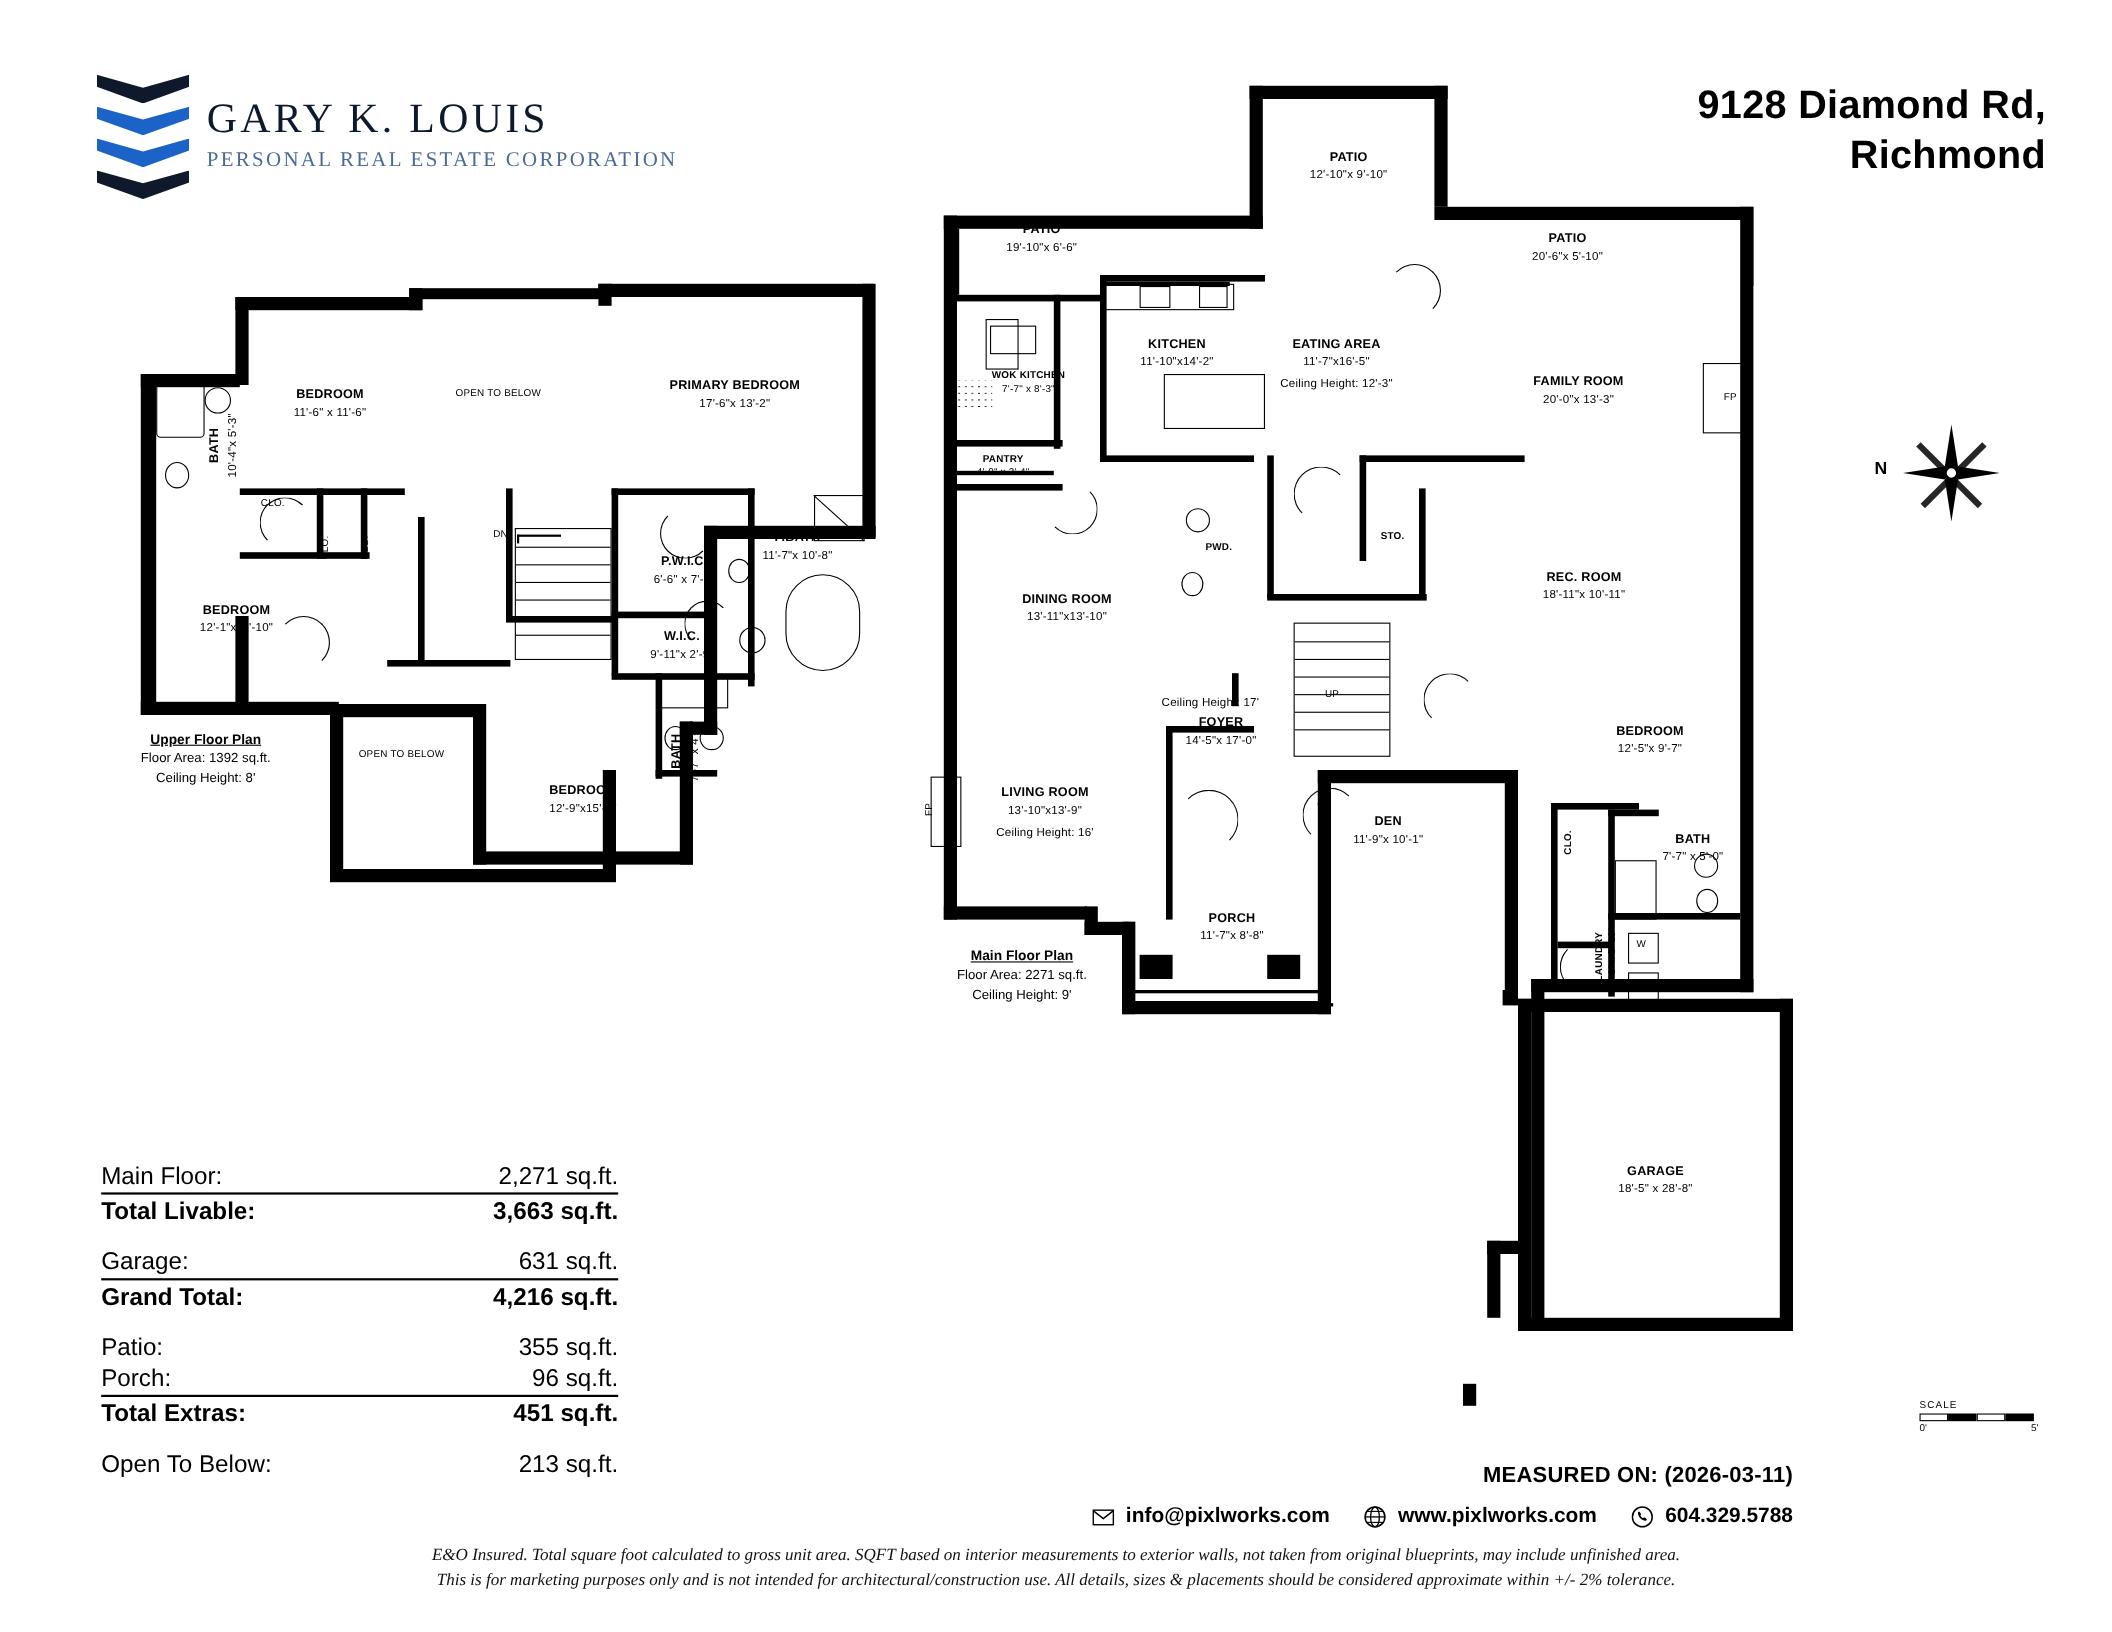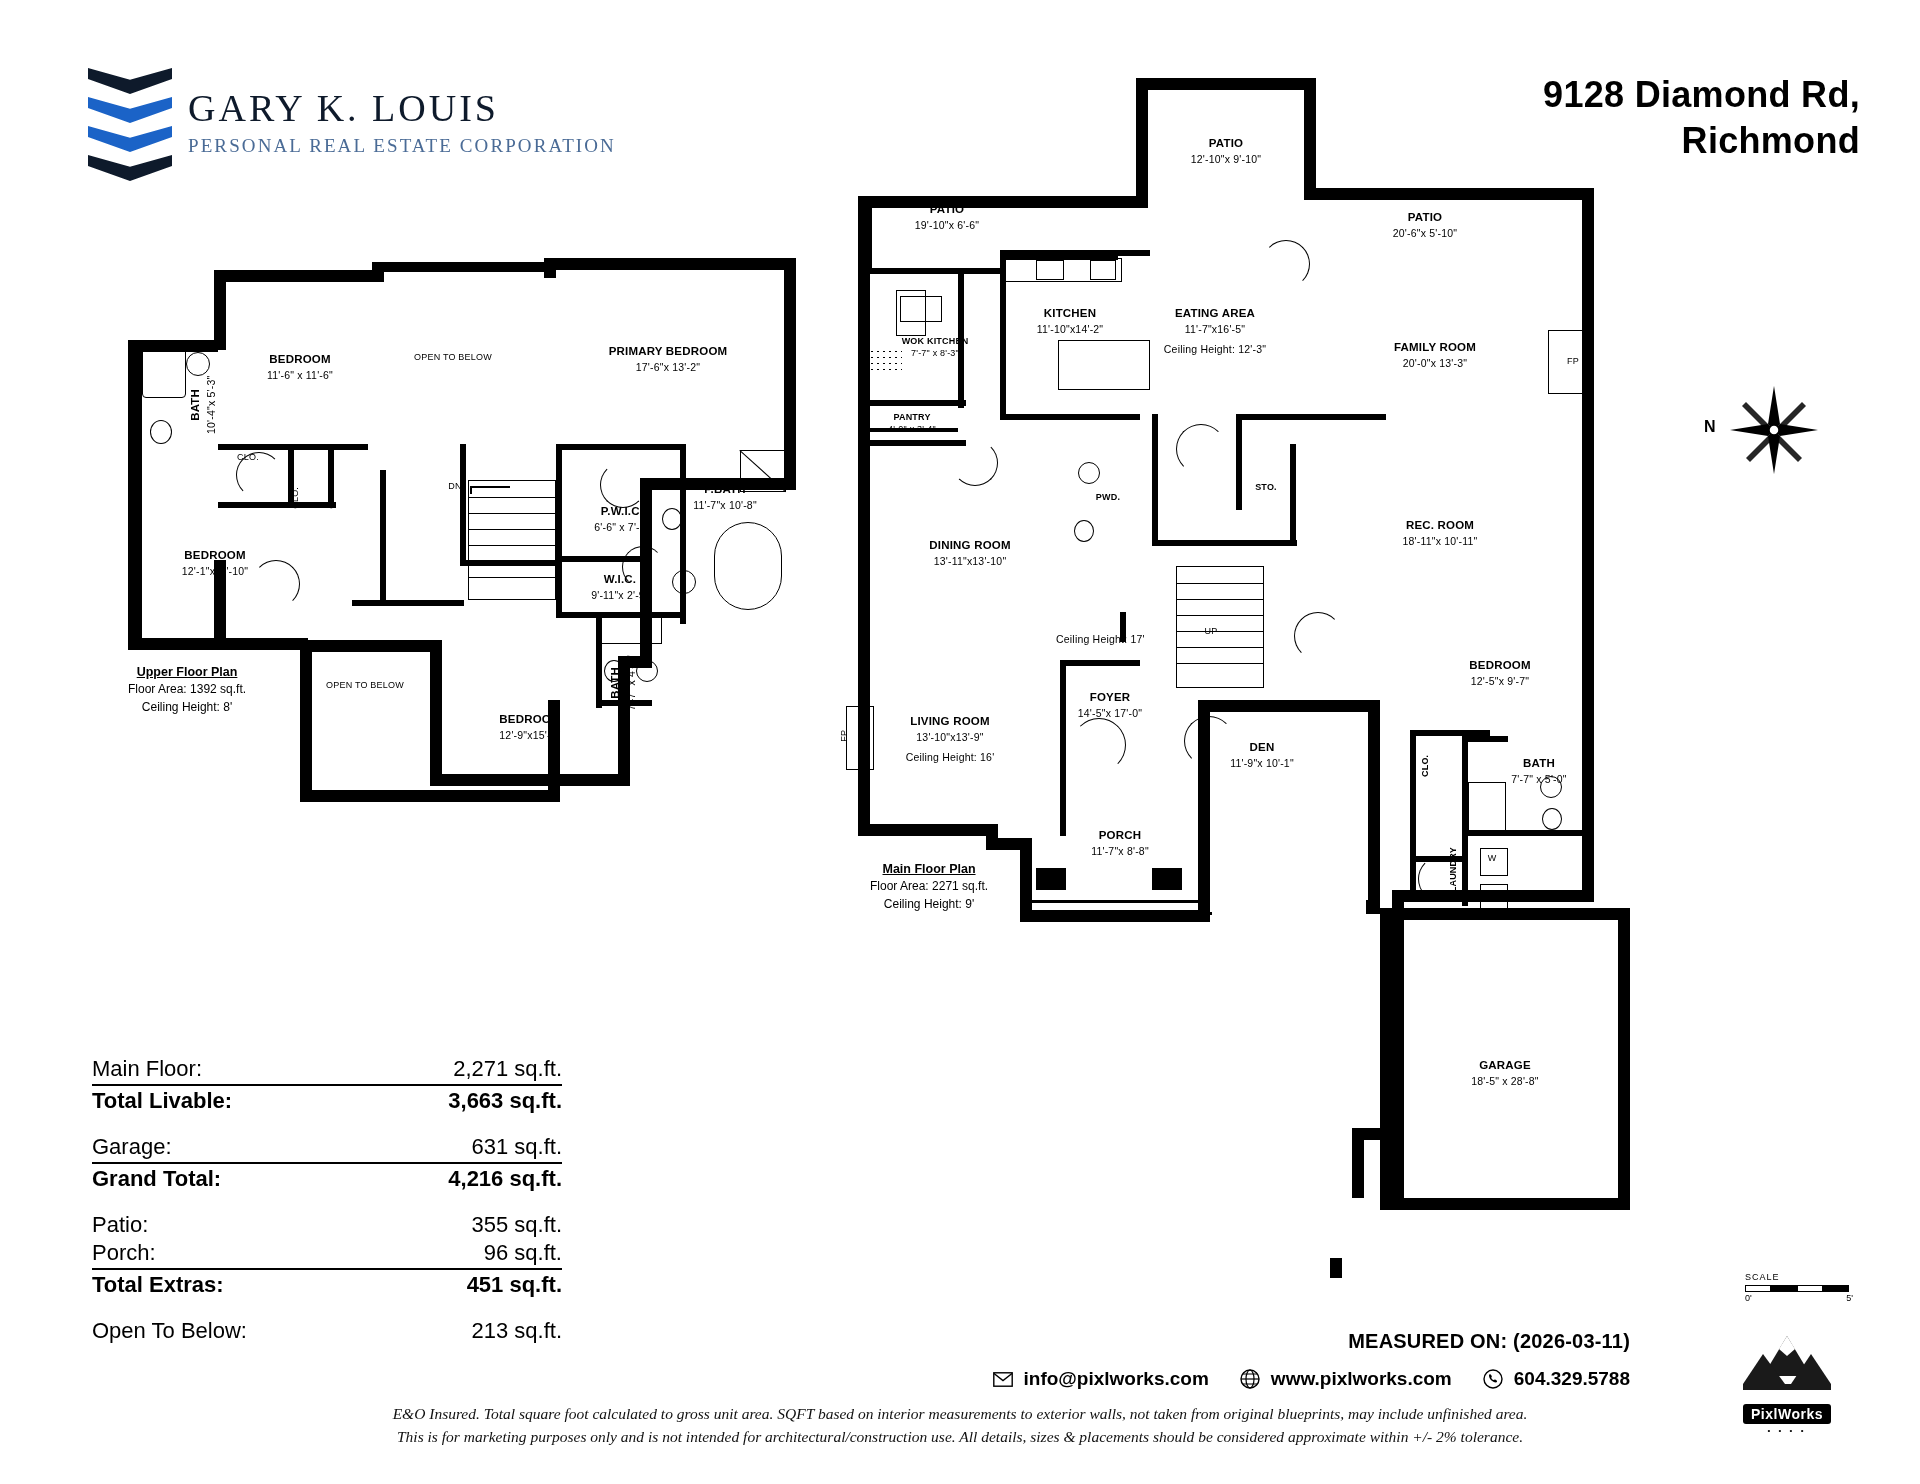--- a/index.html
+++ b/index.html
@@ -564,21 +564,21 @@
       <div class="dim">20'-0"x 13'-3"</div>
     </div>
     <div class="room" style="left:1350px; top:518px; width:180px;">
       <div class="nm">REC. ROOM</div>
       <div class="dim">18'-11"x  10'-11"</div>
     </div>
     <div class="room" style="left:870px; top:538px; width:200px;">
       <div class="nm">DINING ROOM</div>
       <div class="dim">13'-11"x13'-10"</div>
     </div>
-    <div class="room" style="left:1040px; top:650px; width:140px;margin-top:40px;">
+    <div class="room" style="left:1040px; top:650px; width:140px;">
       <div class="nm">FOYER</div>
       <div class="dim">14'-5"x 17'-0"</div>
     </div>
     <div class="room" style="left:1056px; top:632px; width:160px; text-align:left;">
       <div class="ch">Ceiling Height: 17'</div>
     </div>
     <div class="room" style="left:870px; top:714px; width:160px;">
       <div class="nm">LIVING ROOM</div>
       <div class="dim">13'-10"x13'-9"</div>
       <div class="ch" style="margin-top:6px;">Ceiling Height: 16'</div>
@@ -730,30 +730,19 @@
     <span class="sp"></span>
     <span class="ic">
       <svg width="20" height="20" viewBox="0 0 20 20">
           <circle cx="10" cy="10" r="9" fill="none" stroke="#000" stroke-width="1.4"></circle>
           <path d="M6 6.5c0-1 1-1.5 1.6-1 .5.5 1 1.2 1.2 1.8.2.6-.6 1-.5 1.5.2.9 1.4 2.1 2.3 2.3.5.1.9-.7 1.5-.5.6.2 1.3.7 1.8 1.2.5.6 0 1.6-1 1.6-3.3 0-6.9-3.6-6.9-6.9z" fill="#000"></path>
         </svg>
     </span>
     <span>604.329.5788</span>
   </div>
 
-  <div class="pixl">
-    <svg class="mtn" viewBox="0 0 92 72">
-      <polygon points="46,4 70,44 22,44" fill="#1a1a1a"></polygon>
-      <polygon points="46,4 54,17 46,24 38,17" fill="#ffffff"></polygon>
-      <polygon points="22,22 44,52 2,52" fill="#1a1a1a"></polygon>
-      <polygon points="70,22 90,52 50,52" fill="#1a1a1a"></polygon>
-      <rect x="2" y="52" width="88" height="6" fill="#1a1a1a"></rect>
-    </svg>
-    <div class="nm">PixlWorks</div>
-    <div class="dots">• • • •</div>
-  </div>
 
   <div class="disclaimer">
     <div>E&amp;O Insured.  Total square foot calculated to gross unit area. SQFT based on interior measurements to exterior walls, not taken from original blueprints, may include unfinished area.</div>
     <div>This is for marketing purposes only and is not intended for architectural/construction use.  All details, sizes &amp; placements should be considered approximate within +/- 2%  tolerance.</div>
   </div>
 
 </div>
 
 </body></html>

